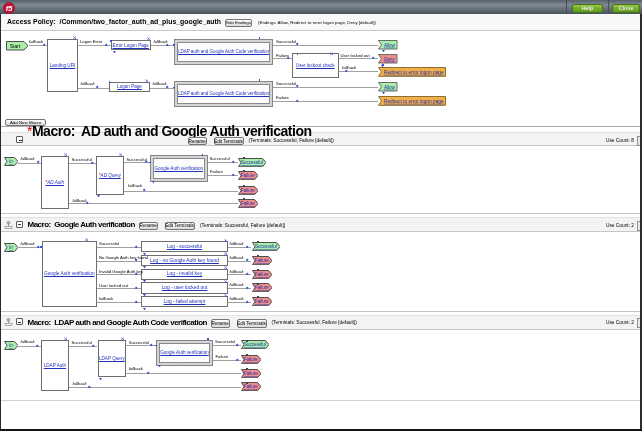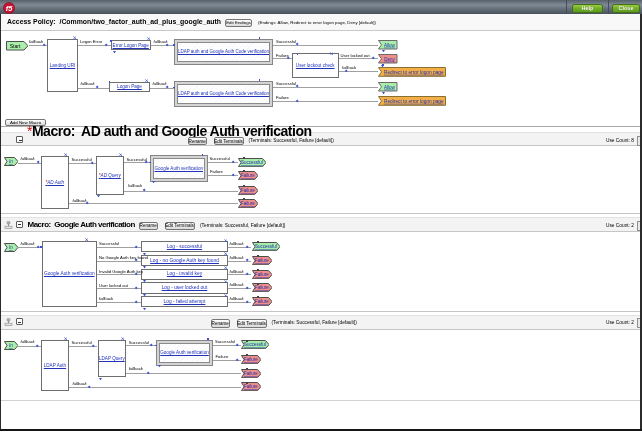--- a/index.html
+++ b/index.html
@@ -361,20 +361,21 @@
     </svg>
 <div class="ddot" style="left:256.5px;top:296.2px;width:2px;height:2px"></div>
 <div class="sep" style="top:311px;background:#c4c4c4"></div>
 <div class="hdr" style="top:315.3px"></div>
 <svg class="abs" style="left:4px;top:318.3px" width="9" height="8" viewBox="0 0 9 8">
       <circle cx="4.5" cy="1.8" r="1.6" fill="#b0b0b0" stroke="#888" stroke-width="0.5"></circle>
       <rect x="4" y="2.6" width="1" height="3" fill="#909090"></rect>
       <rect x="1" y="5.2" width="7" height="2.4" fill="#e6e6e6" stroke="#8a8a8a" stroke-width="0.6"></rect>
     </svg>
 <div class="minus" style="left:15.5px;top:318.3px"></div>
+<div class="t" style="left:27.5px;top:318.9px;font-size:8px;color:#000;letter-spacing:-0.5px;"><b>Macro:&nbsp; LDAP auth and Google Auth Code verification</b></div>
 <div class="btn" style="left:211px;top:319.2px;width:18.5px;height:8.6px;font-size:4.6px">Rename</div>
 <div class="btn" style="left:236.5px;top:319.2px;width:30px;height:8.6px;font-size:4.6px">Edit Terminals</div>
 <div class="t" style="left:271.5px;top:321.4px;font-size:4.8px;color:#000;">(Terminals: Successful, Failure [default])</div>
 <div class="t" style="left:606px;top:321.4px;font-size:4.8px;color:#000;">Use Count: 2</div>
 <div class="abs" style="left:637px;top:318px;width:5px;height:10px;border:1px solid #909090;background:#e8e8e8"></div>
 <svg class="abs" style="left:4px;top:341px" width="14" height="9" viewBox="0 0 14 9">
       <path d="M0.5 0.5 H10.5 L14.0 4.5 L10.5 8.5 H0.5 L3.0 4.5 Z" fill="#a9efa9" stroke="#4e4e4e" stroke-width="1"></path>
       <text x="6.8" y="6.3" text-anchor="middle" fill="#2233bb" style="font-size:4.5px;font-style:italic;" text-decoration="underline">In</text>
     </svg>
 <div class="lab i" style="left:20.5px;top:340px;font-size:4.2px">fallback</div>

